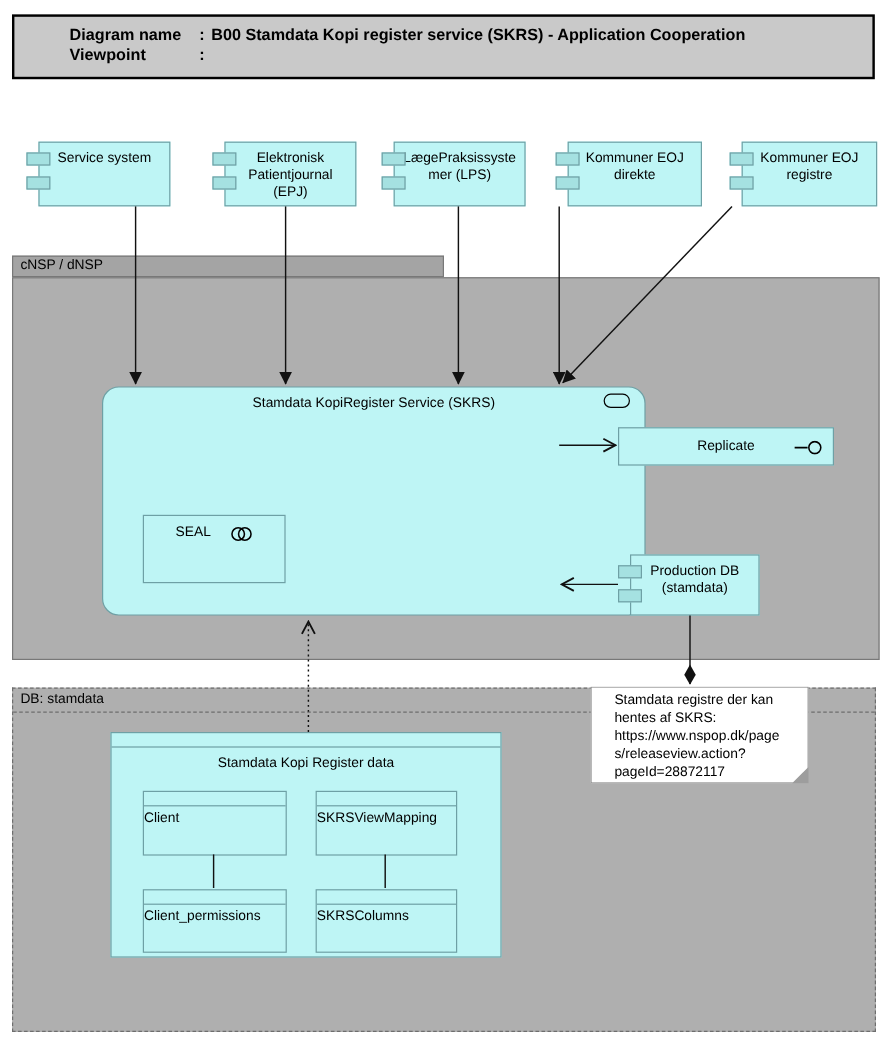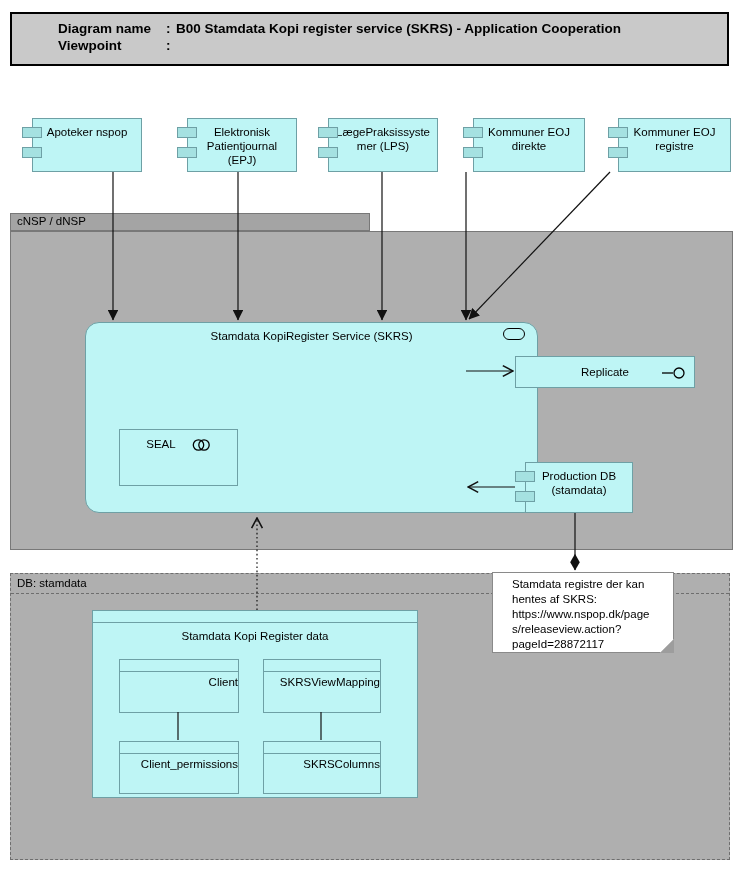--- a/index.html
+++ b/index.html
@@ -85,21 +85,21 @@
   }
   
   .regbox{
     position:absolute;left:92px;top:610px;width:326px;height:188px;
     background:#bef5f5;border:1px solid #6ea0a5;box-sizing:border-box;z-index:3;
   }
   .regbox-strip{height:11px;border-bottom:1px solid #6ea0a5;}
   .regbox-title{text-align:center;font-size:11.5px;padding-top:7px;}
   .entity{
     position:absolute;background:#bef5f5;border:1px solid #6ea0a5;
-    box-sizing:border-box;font-size:11.5px;text-align:right;
+    box-sizing:border-box;font-size:11.5px;text-align:left;
   }
   .entity-strip{height:11px;border-bottom:1px solid #6ea0a5;}
   .entity-label{padding-top:4px;}
   
   .wires{position:absolute;left:0;top:0;z-index:10;pointer-events:none;}
 </style>
 </head>
 <body>
 
 <div class="canvas">
@@ -121,21 +121,21 @@
   </div>
   <div class="grp-body"></div>
 
   <div class="grp-db">
     <div class="grp-db-head">
       <span>DB: stamdata</span>
     </div>
   </div>
 
   <div class="comp" style="left:32px;top:118px;width:110px;height:54px;">
-    <span class="comp-label">Apoteker nspop</span>
+    <span class="comp-label">Service system</span>
   </div>
   <div class="ctab" style="left:22px;top:127px;"></div>
   <div class="ctab" style="left:22px;top:147px;"></div>
 
   <div class="comp" style="left:187px;top:118px;width:110px;height:54px;">
     <span class="comp-label">Elektronisk Patientjournal (EPJ)</span>
   </div>
   <div class="ctab" style="left:177px;top:127px;"></div>
   <div class="ctab" style="left:177px;top:147px;"></div>
 

